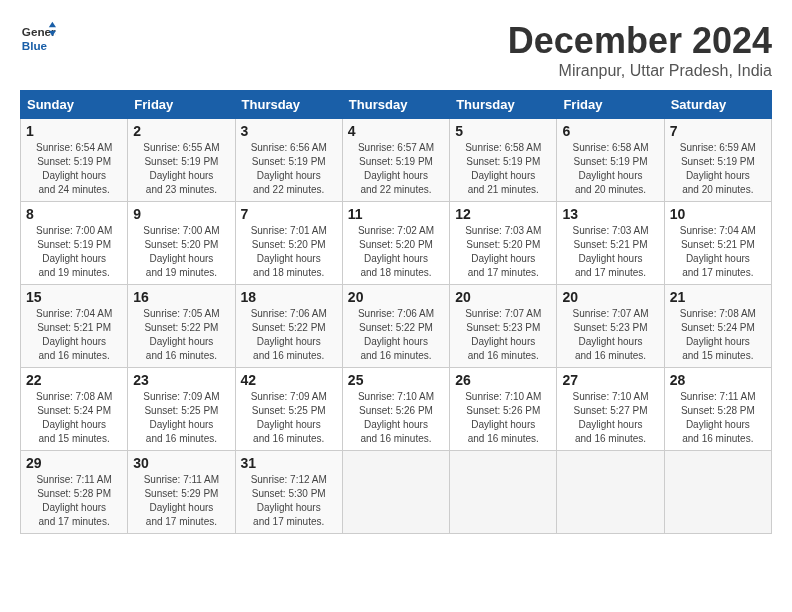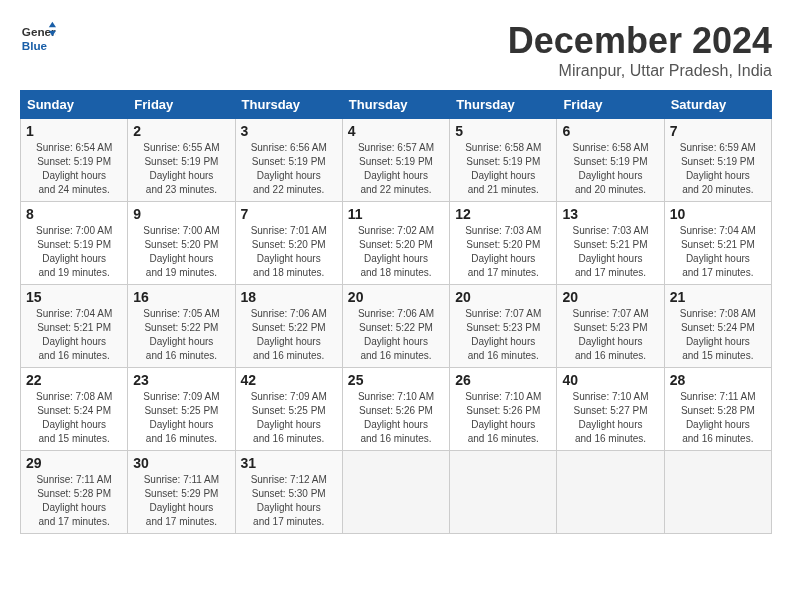--- a/index.html
+++ b/index.html
@@ -215,21 +215,21 @@
         </td>
         <td>
           <span class="day-num">25</span>
           <div class="day-info">Sunrise: 7:10 AM<br>Sunset: 5:26 PM<br>Daylight hours<br>and 16 minutes.</div>
         </td>
         <td>
           <span class="day-num">26</span>
           <div class="day-info">Sunrise: 7:10 AM<br>Sunset: 5:26 PM<br>Daylight hours<br>and 16 minutes.</div>
         </td>
         <td>
-          <span class="day-num">40</span>
+          <span class="day-num">27</span>
           <div class="day-info">Sunrise: 7:10 AM<br>Sunset: 5:27 PM<br>Daylight hours<br>and 16 minutes.</div>
         </td>
         <td>
           <span class="day-num">28</span>
           <div class="day-info">Sunrise: 7:11 AM<br>Sunset: 5:28 PM<br>Daylight hours<br>and 16 minutes.</div>
         </td>
       </tr>
       <tr>
         <td>
           <span class="day-num">29</span>

